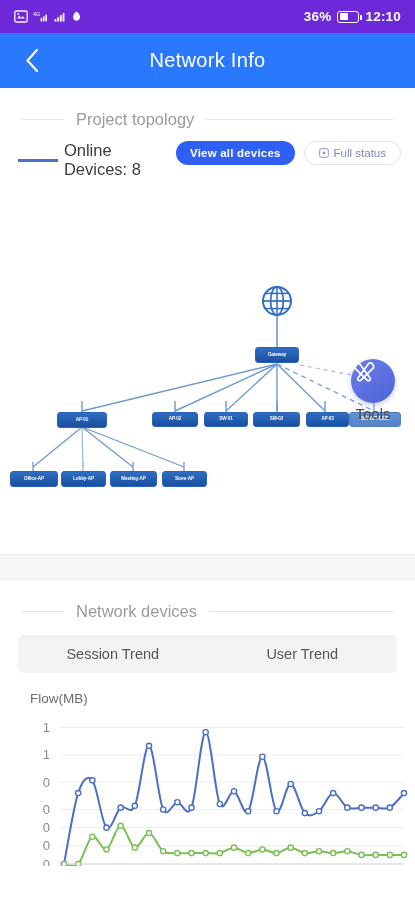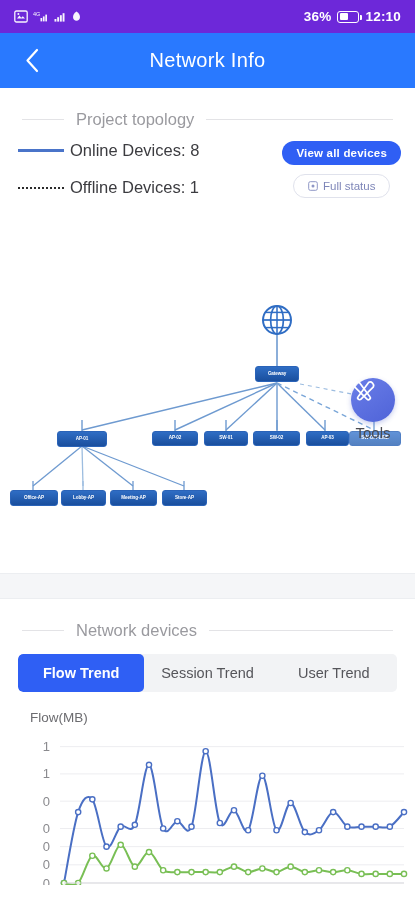--- a/index.html
+++ b/index.html
@@ -57,21 +57,21 @@
   .legend-row {
     display: flex; align-items: flex-start; justify-content: space-between;
     padding: 12px 14px 0 18px;
   }
   .legend { display: flex; flex-direction: column; gap: 18px; }
   .leg-item { display: flex; align-items: center; gap: 6px;
     font-size: 16.5px; color: #3c3c40; }
   .leg-line { width: 46px; height: 0; border-top: 3px solid #4a74c9; }
   .leg-line.dotted { border-top: 2px dotted #2b2b2b; }
 
-  .btn-col { display: flex; flex-direction: column; gap: 9px; align-items: center; }
+  .btn-col { display: flex; flex-direction: row; gap: 9px; align-items: flex-end; }
   .btn-primary {
     background: #2f5ff4; color: #fff; border: none; border-radius: 14px;
     font-size: 11.5px; font-weight: 700; padding: 6px 14px;
     cursor: pointer; white-space: nowrap; letter-spacing: .2px;
   }
   .btn-ghost {
     background: #fff; color: #7e86b8; border: 1px solid #e0e2ec; border-radius: 14px;
     font-size: 11.5px; padding: 5px 14px; cursor: pointer; white-space: nowrap;
     display: flex; align-items: center; gap: 5px;
   }
@@ -179,24 +179,20 @@
     <span class="sec-title">Project topology</span>
     <span class="sec-rule grow"></span>
   </div>
 
   <div class="legend-row">
     <div class="legend">
       <div class="leg-item">
         <span class="leg-line"></span>
         <span>Online Devices: 8</span>
       </div>
-      <div class="leg-item">
-        <span class="leg-line dotted"></span>
-        <span>Offline Devices: 1</span>
-      </div>
     </div>
     <div class="btn-col">
       <button class="btn-primary">View all devices</button>
       <button class="btn-ghost">
         <svg width="10" height="10" viewBox="0 0 10 10">
           <rect x="0.7" y="0.7" width="8.6" height="8.6" rx="1.6" fill="none" stroke="#8f97c6" stroke-width="1"></rect>
           <circle cx="5" cy="5" r="1.5" fill="#8f97c6"></circle>
         </svg>
         <span>Full status</span>
       </button>
@@ -273,21 +269,20 @@
 
   <div class="gap-band"></div>
 
   <div class="sec-head">
     <span class="sec-rule"></span>
     <span class="sec-title">Network devices</span>
     <span class="sec-rule grow"></span>
   </div>
 
   <div class="tabs">
-    <div class="tab active">Flow Trend</div>
     <div class="tab">Session Trend</div>
     <div class="tab">User Trend</div>
   </div>
 
   <div class="chart-unit">Flow(MB)</div>
   <div class="chart-box">
     <svg width="415" height="160" id="chart-svg">
         <line x1="60" y1="21.636363636363626" x2="404" y2="21.636363636363626" stroke="#ededf0" stroke-width="1"></line>
         <text x="50" y="26.136363636363626" text-anchor="end" class="ytick">1</text>
         <line x1="60" y1="48.90909090909091" x2="404" y2="48.90909090909091" stroke="#ededf0" stroke-width="1"></line>

